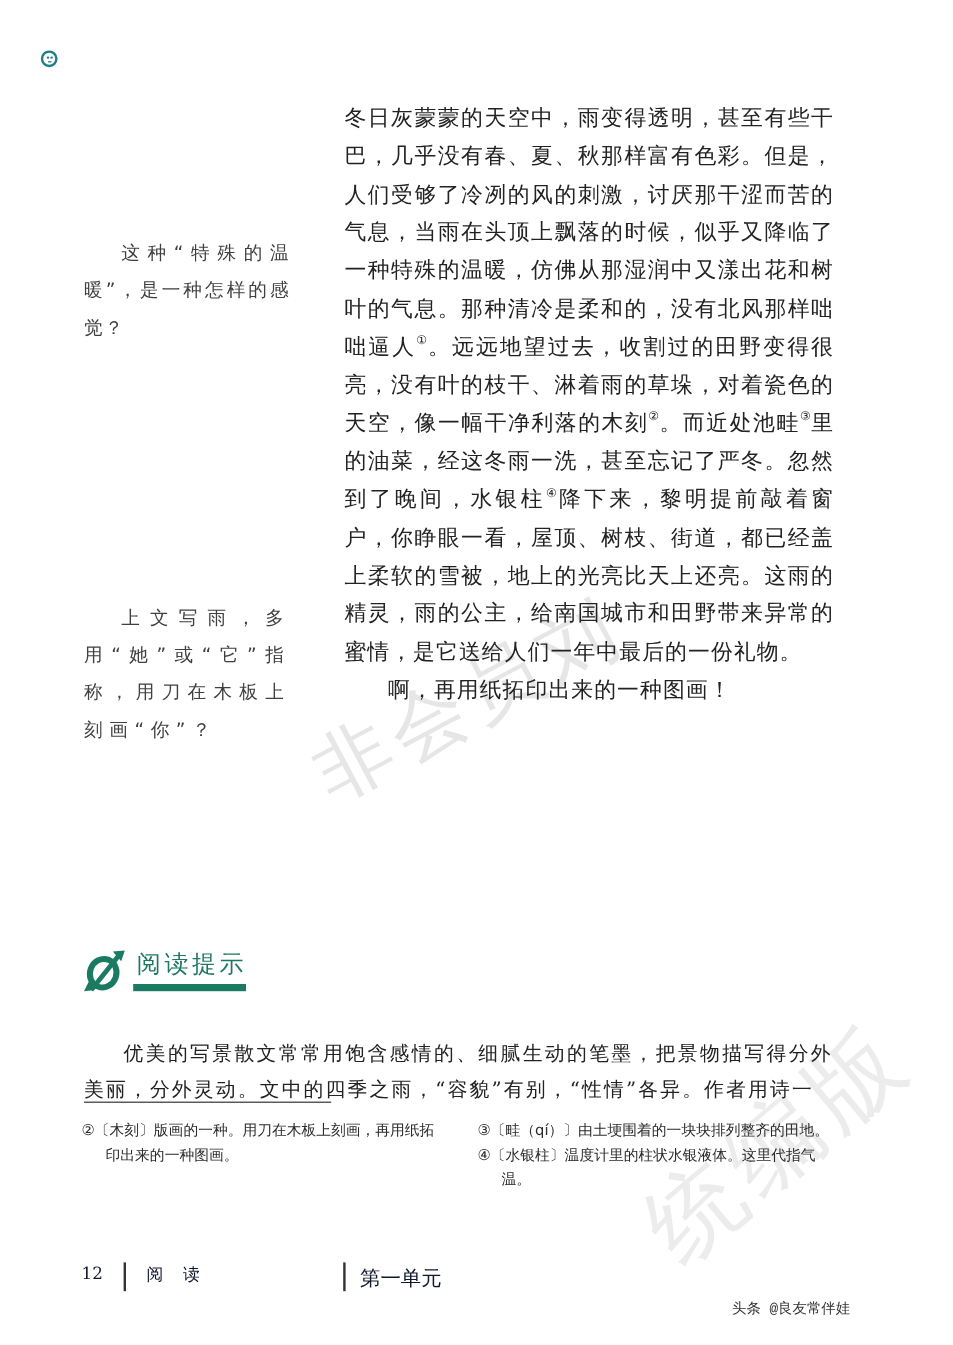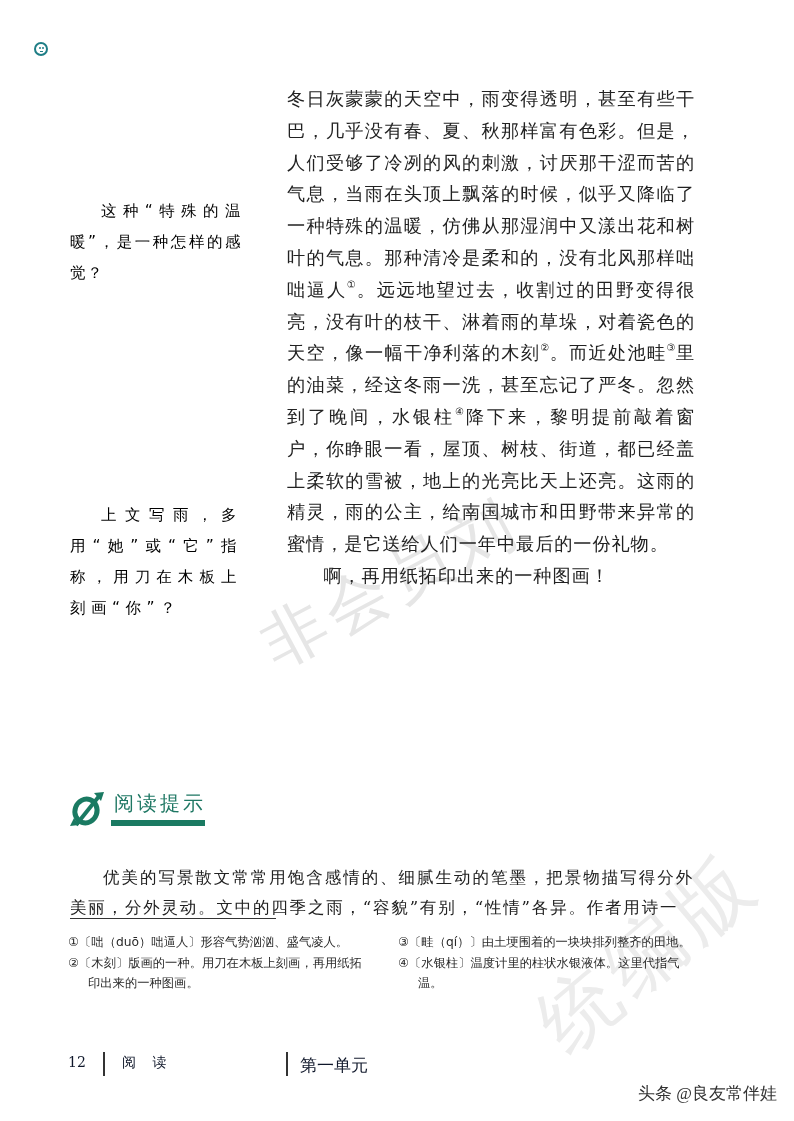--- a/index.html
+++ b/index.html
@@ -22,21 +22,21 @@
     text-align: justify;
   }
   .main-text p { margin: 0; }
   .main-text p.indent { text-indent: 2em; }
   .main-text sup { font-size: 10px; line-height: 0; vertical-align: 8px; letter-spacing: 0; }
 
   .margin-note {
     position: absolute; left: 70px; width: 172px;
     font-family: "DejaVu Sans", "Liberation Sans", sans-serif;
     font-size: 15.5px; line-height: 31px; letter-spacing: 1.5px;
-    text-align: justify; color: #000000;
+    text-align: justify; color: #404040;
   }
   .margin-note p { margin: 0; text-indent: 2em; text-align-last: left; }
   .note-1 { top: 196px; }
   .note-2 { top: 500px; }
   .note-2 p { letter-spacing: 5.5px; }
 
   .watermark-1 {
     position: absolute; left: 250px; top: 540px; color: #e6e6e6;
     font-family: "DejaVu Sans", sans-serif; font-size: 64px;
     transform: rotate(-28deg); letter-spacing: 6px; white-space: nowrap;
@@ -79,23 +79,22 @@
     font-family: "DejaVu Serif", serif; font-size: 14px; color: #0f172a;
   }
   .page-num { position: absolute; left: 68px; top: 0; }
   .sep-1 { position: absolute; left: 103px; top: -2px; width: 1.5px; height: 24px; background: #333; }
   .book-label { position: absolute; left: 122px; top: 0; letter-spacing: 6px; }
   .sep-2 { position: absolute; left: 286px; top: -2px; width: 1.5px; height: 24px; background: #333; }
   .unit-label { position: absolute; left: 300px; top: 0; font-size: 17px; }
 
   .credit {
     position: absolute; left: 610px; top: 1082px;
-    font-family: Liberation Serif, serif; font-size: 17px; color: #333;
+    font-family: Liberation Mono, monospace; font-size: 12px; color: #333;
     text-shadow: 1px 1px 1px #fff, -1px -1px 1px #fff;
-    margin-left: 28px;
   }
 </style>
 </head>
 <body>
 
 <div class="watermark-1">非会员刘</div>
 <div class="watermark-2">统编版</div>
 
 <div class="smiley">
   <span class="eye l"></span>
@@ -125,21 +124,20 @@
   <div class="tips-title">阅读提示</div>
   <div class="tips-bar"></div>
 </div>
 
 <div class="tips-body">
   <p>优美的写景散文常常用饱含感情的、细腻生动的笔墨，把景物描写得分外美丽，分外灵动。文中的四季之雨，“容貌”有别，“性情”各异。作者用诗一</p>
 </div>
 
 <div class="fn-rule"></div>
 <div class="footnotes fn-left">
-  <div class="fn-item"><span>①</span><span>〔咄（duō）咄逼人〕形容气势汹汹、盛气凌人。</span></div>
   <div class="fn-item"><span>②</span><span>〔木刻〕版画的一种。用刀在木板上刻画，再用纸拓印出来的一种图画。</span></div>
 </div>
 <div class="footnotes fn-right">
   <div class="fn-item"><span>③</span><span>〔畦（qí）〕由土埂围着的一块块排列整齐的田地。</span></div>
   <div class="fn-item"><span>④</span><span>〔水银柱〕温度计里的柱状水银液体。这里代指气温。</span></div>
 </div>
 
 <div class="footer">
   <span class="page-num">12</span>
   <span class="sep-1"></span>

